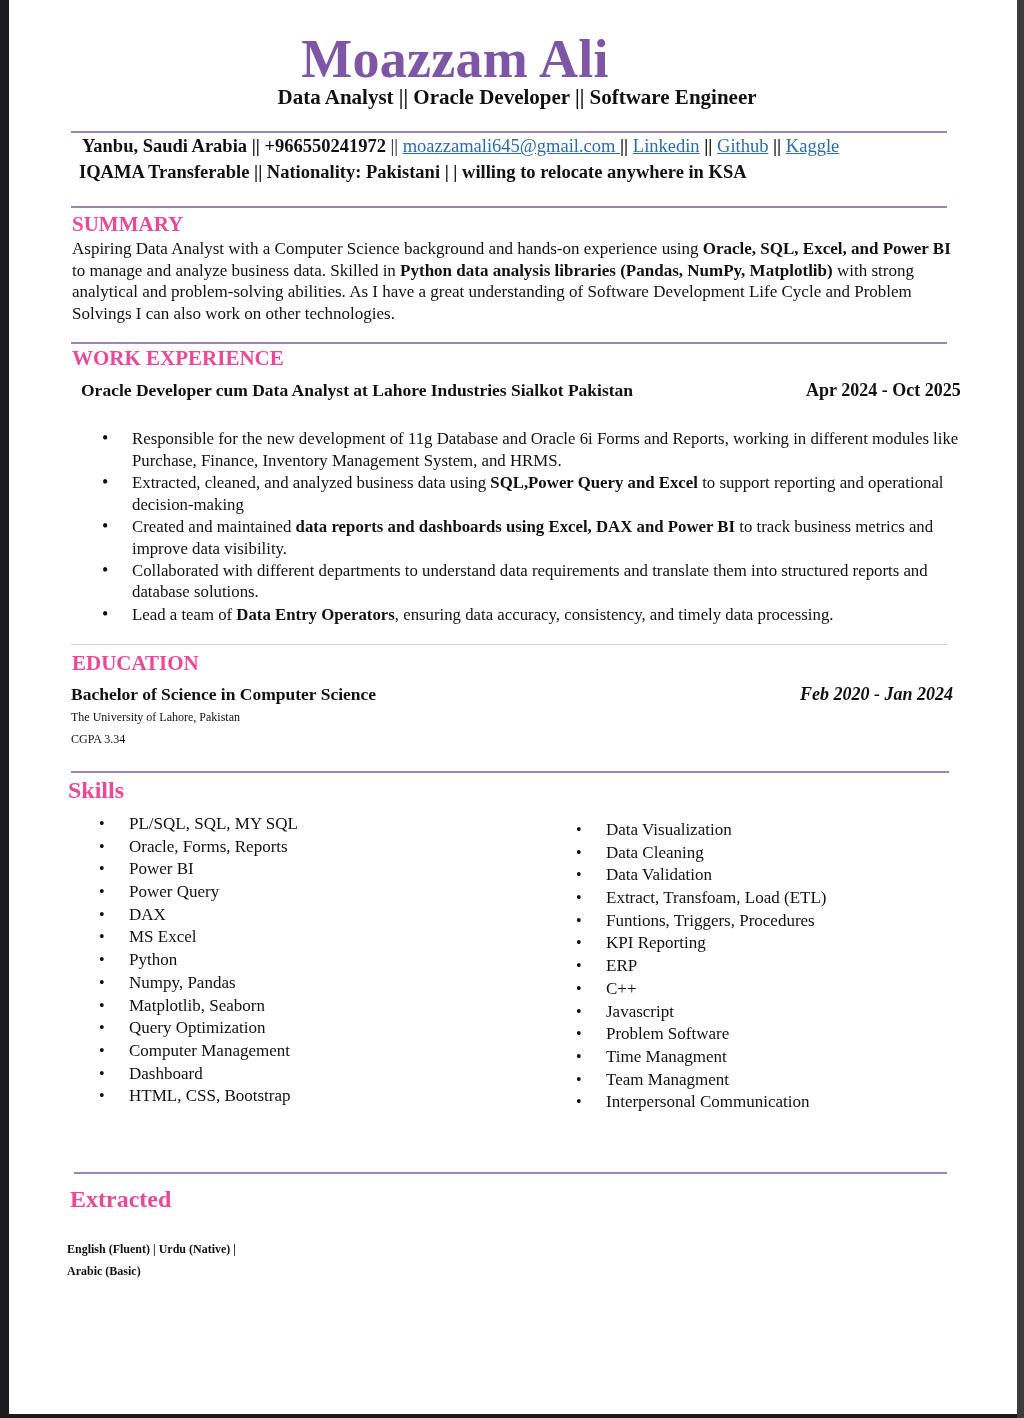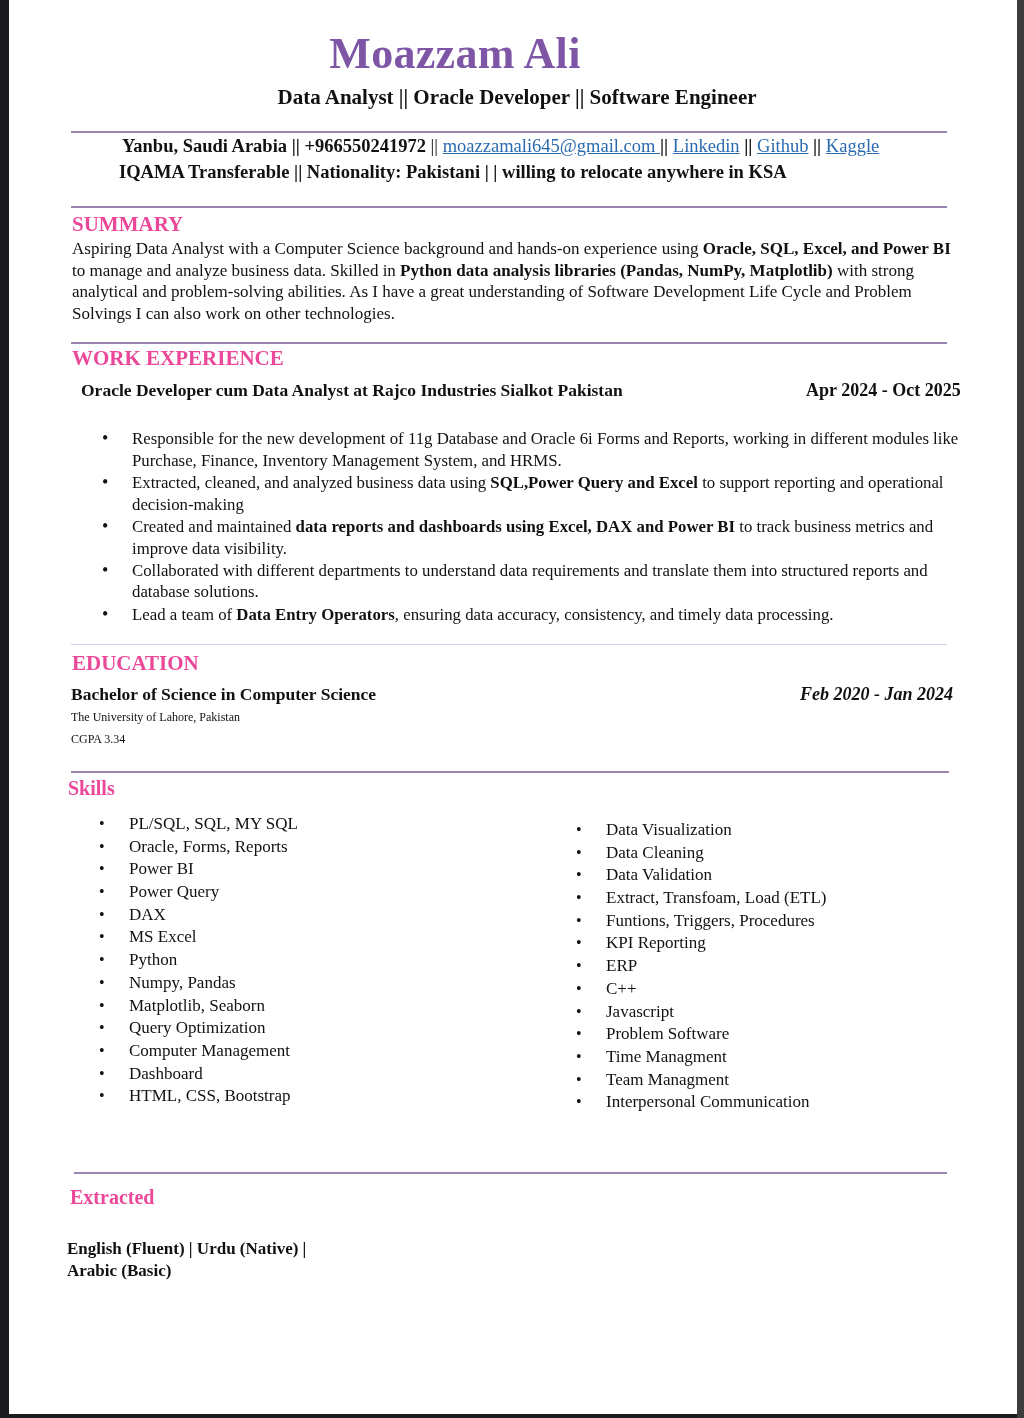--- a/index.html
+++ b/index.html
@@ -13,53 +13,53 @@
     .frame-right {
       position: absolute; top: 0; right: 0; width: 7px; height: 1418px; background: #3c3c3c;
     }
     .page {
       position: absolute; left: 9px; top: 0; width: 1008px; height: 1414px;
       background: #ffffff;
     }
     .abs { position: absolute; white-space: nowrap; }
     .name {
       left: 0; width: 892px; text-align: center; top: 28px;
-      font-size: 44px; font-weight: bold; color: #7f56a6; letter-spacing: 0.3px;
+      font-size: 54px; font-weight: bold; color: #7f56a6; letter-spacing: 0.3px;
     }
     .subtitle {
       left: 0; width: 1016px; text-align: center; top: 85px;
       font-size: 21px; font-weight: bold; color: #111;
     }
     .rule { position: absolute; height: 2px; background: #9b86b3; }
-    .contact { font-size: 18.5px; font-weight: bold; margin-left: 40px; }
+    .contact { font-size: 18.5px; font-weight: bold; }
     .contact .sep { font-weight: normal; }
     .contact a { color: #2a6bb0; text-decoration: underline; font-weight: normal; }
     .heading { font-size: 21px; font-weight: bold; color: #ec4899; }
-    .heading.skills { font-weight: bold; font-size: 20px; }
+    .heading.skills { font-weight: bold; font-size: 24px; }
     .para { font-size: 17px; line-height: 21.7px; width: 890px; white-space: normal; }
     .para b { font-weight: bold; }
     .job-title { font-size: 17.5px; font-weight: bold; }
     .job-date { font-size: 18px; font-weight: bold; }
     ul.bullets {
       list-style: none; margin: 0; padding: 0; position: absolute; left: 90px; top: 428px; width: 860px;
     }
     ul.bullets li {
       position: relative; padding-left: 33px; font-size: 16.8px; line-height: 21.8px; margin-bottom: 0.3px;
     }
     ul.bullets li .dot {
       position: absolute; left: 3px; top: 0; font-size: 18px;
     }
     .skill-list { list-style: none; margin: 0; padding: 0; position: absolute; }
     .skill-list li {
       position: relative; padding-left: 30px; font-size: 17px; height: 22.7px; line-height: 22.7px;
     }
     .skill-list li .dot { position: absolute; left: 0; top: 0; font-size: 16px; }
     .edu-degree { font-size: 17.5px; font-weight: bold; }
     .edu-text { font-size: 12px; }
-    .lang { font-size: 17px; font-weight: bold; line-height: 22px; }
+    .lang { font-size: 12px; font-weight: bold; line-height: 22px; }
   </style>
 </head>
 <body>
 
 <div class="page">
 
   <div class="abs name">Moazzam Ali</div>
   <div class="abs subtitle">Data Analyst || Oracle Developer || Software Engineer</div>
 
   <div class="rule" style="left:62px; top:131px; width:876px;"></div>
@@ -70,21 +70,21 @@
   <div class="abs contact" style="left:70px; top:162px;">IQAMA Transferable || Nationality: Pakistani | | willing to relocate anywhere in KSA</div>
 
   <div class="rule" style="left:62px; top:206px; width:876px;"></div>
 
   <div class="abs heading" style="left:63px; top:212px;">SUMMARY</div>
   <div class="abs para" style="left:63px; top:238px;"><span>Aspiring Data Analyst with a Computer Science background and hands-on experience using </span><b>Oracle, SQL, Excel, and Power BI</b><span> to manage and analyze business data. Skilled in </span><b>Python data analysis libraries (Pandas, NumPy, Matplotlib)</b><span> with strong analytical and problem-solving abilities. As I have a great understanding of Software Development Life Cycle and Problem Solvings I can also work on other technologies.</span></div>
 
   <div class="rule" style="left:62px; top:342px; width:876px;"></div>
 
   <div class="abs heading" style="left:63px; top:346px;">WORK EXPERIENCE</div>
-  <div class="abs job-title" style="left:72px; top:380px;">Oracle Developer cum Data Analyst at Rajco Industries Sialkot Pakistan</div>
+  <div class="abs job-title" style="left:72px; top:380px;">Oracle Developer cum Data Analyst at Lahore Industries Sialkot Pakistan</div>
   <div class="abs job-date" style="left:797px; top:380px;">Apr 2024 - Oct 2025</div>
 
   <ul class="bullets">
     <li><span class="dot">•</span><span>Responsible for the new development of 11g Database and Oracle 6i Forms and Reports, working in different modules like Purchase, Finance, Inventory Management System, and HRMS.</span></li>
     <li><span class="dot">•</span><span>Extracted, cleaned, and analyzed business data using </span><b>SQL,Power Query and Excel</b><span> to support reporting and operational decision-making</span></li>
     <li><span class="dot">•</span><span>Created and maintained </span><b>data reports and dashboards using Excel, DAX and Power BI</b><span> to track business metrics and improve data visibility.</span></li>
     <li><span class="dot">•</span><span>Collaborated with different departments to understand data requirements and translate them into structured reports and database solutions.</span></li>
     <li><span class="dot">•</span><span>Lead a team of  </span><b>Data Entry Operators</b><span>, ensuring data accuracy, consistency, and timely data processing.</span></li>
   </ul>
 

